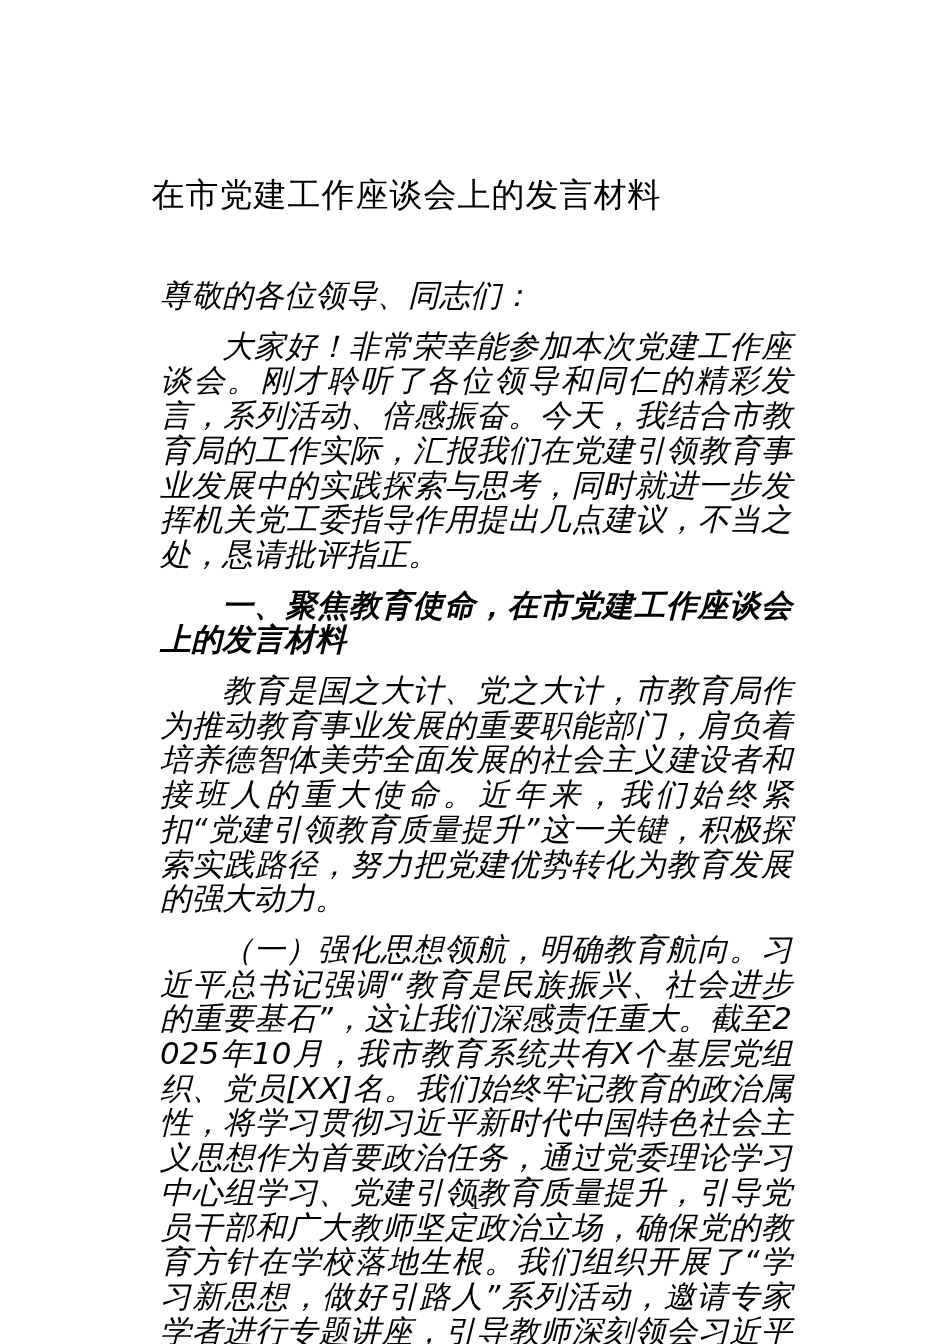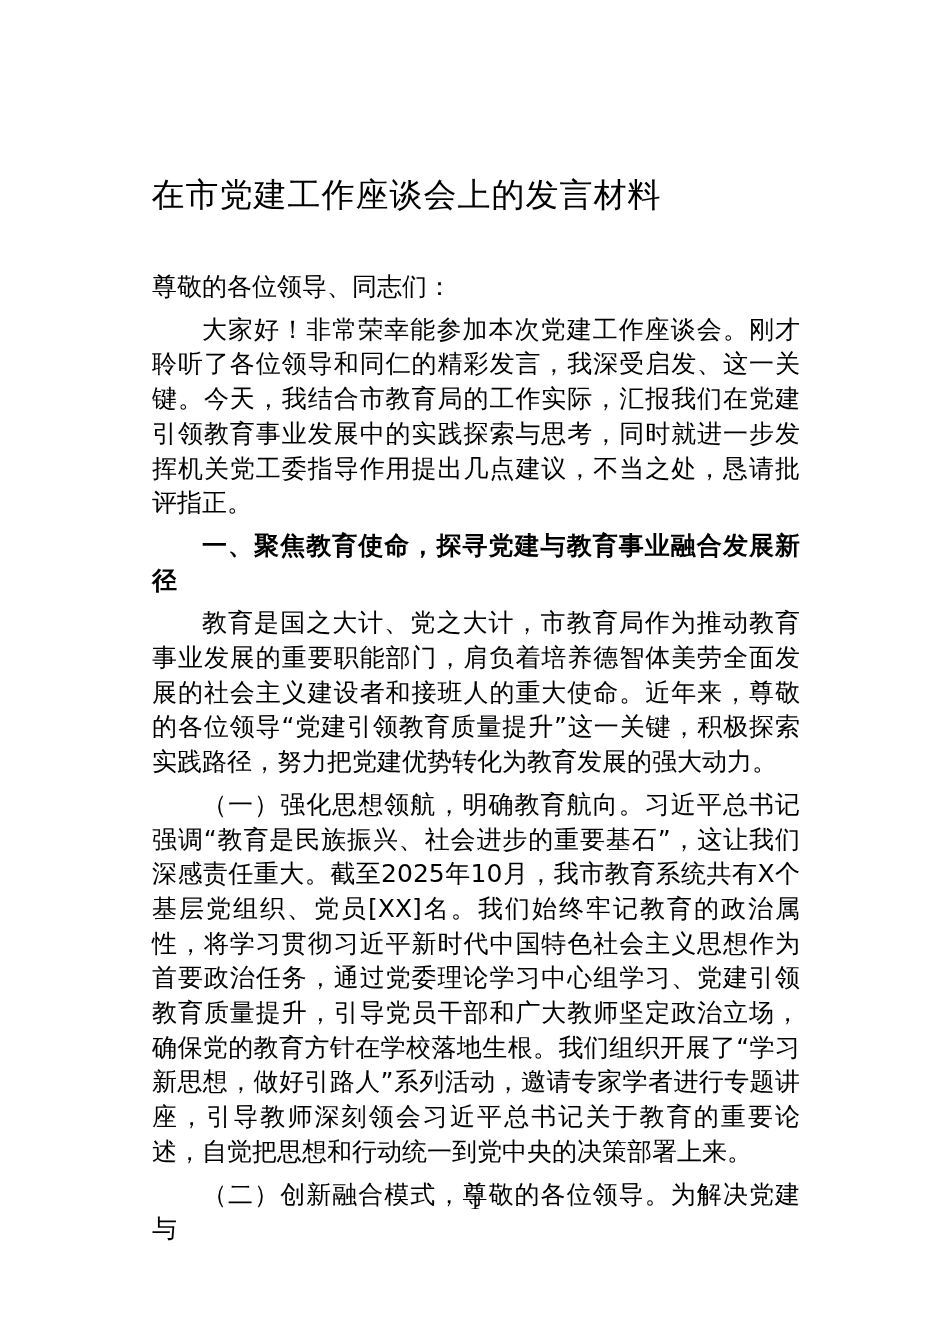--- a/index.html
+++ b/index.html
@@ -35,26 +35,27 @@
       font-weight: normal;
       margin: 0;
     }
     .body-text {
       position: absolute;
       left: 144px;
       top: 262px;
       width: 664px;
     }
     .para {
-      margin: 8px;
-      font-size: 25px;
+      margin: 16px;
+      font-size: 31px;
       line-height: 34.7px;
       text-align: justify;
       text-justify: inter-character;
       word-break: break-all;
+      font-style: italic;
     }
     .indent {
       text-indent: 2em;
     }
     .heading {
       font-weight: bold;
     }
     .page-number {
       position: absolute;
       top: 1188px;
@@ -67,21 +68,21 @@
     }
   </style>
 </head>
 <body>
 
 <div class="page">
   <h1 class="title">在市党建工作座谈会上的发言材料</h1>
 
   <div class="body-text">
     <p class="para">尊敬的各位领导、同志们：</p>
-    <p class="para indent">大家好！非常荣幸能参加本次党建工作座谈会。刚才聆听了各位领导和同仁的精彩发言，我深受启发、这一关键。今天，我结合市教育局的工作实际，汇报我们在党建引领教育事业发展中的实践探索与思考，同时就进一步发挥机关党工委指导作用提出几点建议，不当之处，恳请批评指正。</p>
-    <p class="para indent heading">一、聚焦教育使命，探寻党建与教育事业融合发展新径</p>
-    <p class="para indent">教育是国之大计、党之大计，市教育局作为推动教育事业发展的重要职能部门，肩负着培养德智体美劳全面发展的社会主义建设者和接班人的重大使命。近年来，尊敬的各位领导“党建引领教育质量提升”这一关键，积极探索实践路径，努力把党建优势转化为教育发展的强大动力。</p>
+    <p class="para indent">大家好！非常荣幸能参加本次党建工作座谈会。刚才聆听了各位领导和同仁的精彩发言，系列活动、倍感振奋。今天，我结合市教育局的工作实际，汇报我们在党建引领教育事业发展中的实践探索与思考，同时就进一步发挥机关党工委指导作用提出几点建议，不当之处，恳请批评指正。</p>
+    <p class="para indent heading">一、聚焦教育使命，在市党建工作座谈会上的发言材料</p>
+    <p class="para indent">教育是国之大计、党之大计，市教育局作为推动教育事业发展的重要职能部门，肩负着培养德智体美劳全面发展的社会主义建设者和接班人的重大使命。近年来，我们始终紧扣“党建引领教育质量提升”这一关键，积极探索实践路径，努力把党建优势转化为教育发展的强大动力。</p>
     <p class="para indent">（一）强化思想领航，明确教育航向。习近平总书记强调“教育是民族振兴、社会进步的重要基石”，这让我们深感责任重大。截至2025年10月，我市教育系统共有X个基层党组织、党员[XX]名。我们始终牢记教育的政治属性，将学习贯彻习近平新时代中国特色社会主义思想作为首要政治任务，通过党委理论学习中心组学习、党建引领教育质量提升，引导党员干部和广大教师坚定政治立场，确保党的教育方针在学校落地生根。我们组织开展了“学习新思想，做好引路人”系列活动，邀请专家学者进行专题讲座，引导教师深刻领会习近平总书记关于教育的重要论述，自觉把思想和行动统一到党中央的决策部署上来。</p>
     <p class="para indent">（二）创新融合模式，尊敬的各位领导。为解决党建与</p>
   </div>
 
   <div class="page-number">1</div>
 </div>
 
 </body></html>

